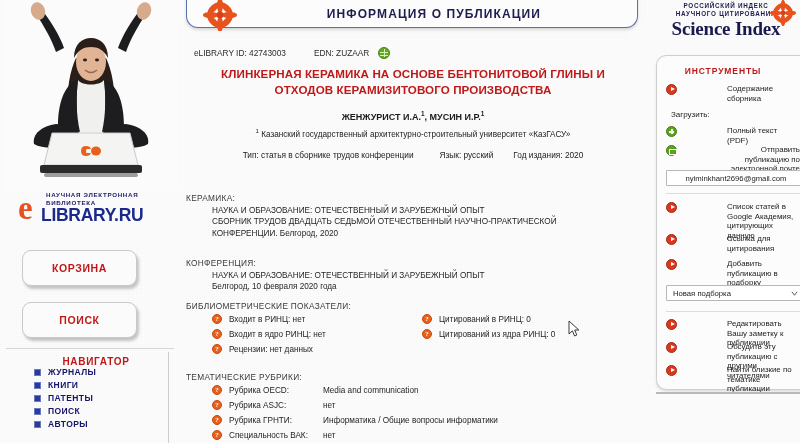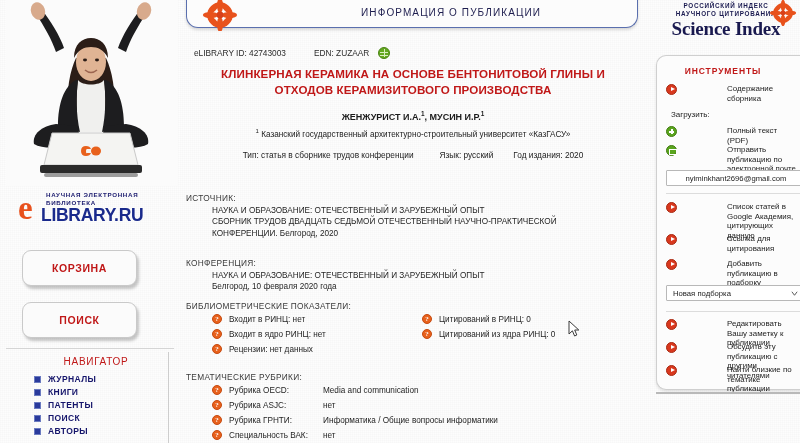--- a/index.html
+++ b/index.html
@@ -75,22 +75,22 @@
     cursor: pointer;
   }
   #tab-korzina { top: 250px; }
   #tab-poisk { top: 302px; }
 
   .navigator-box {
     position: absolute; left: 14px; top: 356px;
     width: 150px;
   }
   .navigator-title {
-    color: #c01818; font-size: 10px; font-weight: normal;
-    letter-spacing: 0.7px; text-align: center; margin-bottom: 7px;
+    color: #c01818; font-size: 10px; font-weight: bold;
+    letter-spacing: 0.7px; text-align: center; 
     margin-left: 14px;
   }
   .nav-item {
     display: flex; align-items: center;
     margin: 0 0 3px 20px;
     cursor: pointer;
   }
   .nav-bullet {
     width: 7px; height: 7px;
     background: #2a3a9c;
@@ -121,21 +121,21 @@
     position: absolute; left: 8px; top: -18px;
     width: 452px; height: 46px;
     background: #fcfcfc;
     border: 1px solid #5a6fae;
     border-top: none;
     border-radius: 0 0 12px 12px;
     box-shadow: 0 2px 3px rgba(0,0,0,0.14);
   }
   .center-header-title {
     position: absolute; right: 96px; top: 25px;
-    font-size: 10px; font-weight: normal;
+    font-size: 12px; font-weight: bold;
     color: #1d1d4e; letter-spacing: 1.1px;
   }
   .flower {
     position: absolute; left: 22px; top: -1px;
     width: 40px; height: 32px;
   }
 
   .meta-ids {
     position: absolute; left: 8px; top: 47px;
     width: 452px;
@@ -490,21 +490,21 @@
     </div>
 
     <div class="pub-affil">
       <sup>1</sup><span> Казанский государственный архитектурно-строительный университет «КазГАСУ»</span>
     </div>
 
     <div class="pub-typeline">
       <span>Тип: статья в сборнике трудов конференции</span><span class="gap-lg"></span><span>Язык: русский</span><span class="gap-md"></span><span>Год издания: 2020</span>
     </div>
 
-    <div class="sec-label" id="src-label">ИСТОЧНИК:</div>
+    <div class="sec-label" id="src-label">КЕРАМИКА:</div>
     <div class="sec-body" id="src-body">
       <div>НАУКА И ОБРАЗОВАНИЕ: ОТЕЧЕСТВЕННЫЙ И ЗАРУБЕЖНЫЙ ОПЫТ</div>
       <div>СБОРНИК ТРУДОВ ДВАДЦАТЬ СЕДЬМОЙ ОТЕЧЕСТВЕННЫЙ НАУЧНО-ПРАКТИЧЕСКОЙ</div>
       <div>КОНФЕРЕНЦИИ. Белгород, 2020</div>
     </div>
 
     <div class="sec-label" id="conf-label">КОНФЕРЕНЦИЯ:</div>
     <div class="sec-body" id="conf-body">
       <div>НАУКА И ОБРАЗОВАНИЕ: ОТЕЧЕСТВЕННЫЙ И ЗАРУБЕЖНЫЙ ОПЫТ</div>
       <div>Белгород, 10 февраля 2020 года</div>
@@ -593,21 +593,21 @@
         <span class="tool-label">Содержание сборника</span>
       </div>
 
       <div class="load-label" style="top:54px;">Загрузить:</div>
 
       <div class="tool-row" style="top:70px;">
         <span class="ico ico-plus"></span>
         <span class="tool-label">Полный текст (PDF)</span>
       </div>
 
-      <div class="tool-row" style="top:89px;">
+      <div class="tool-row" style="top:89px;text-align:right;">
         <span class="ico ico-mail"></span>
         <span class="tool-label">Отправить публикацию по электронной почте</span>
       </div>
 
       <input class="text-input" style="top: 114px;" type="text" value="nyiminkhant2696@gmail.com">
 
       <div class="panel-sep" style="top:137px;"></div>
 
       <div class="tool-row" style="top:146px;">
         <span class="ico ico-play"></span>

